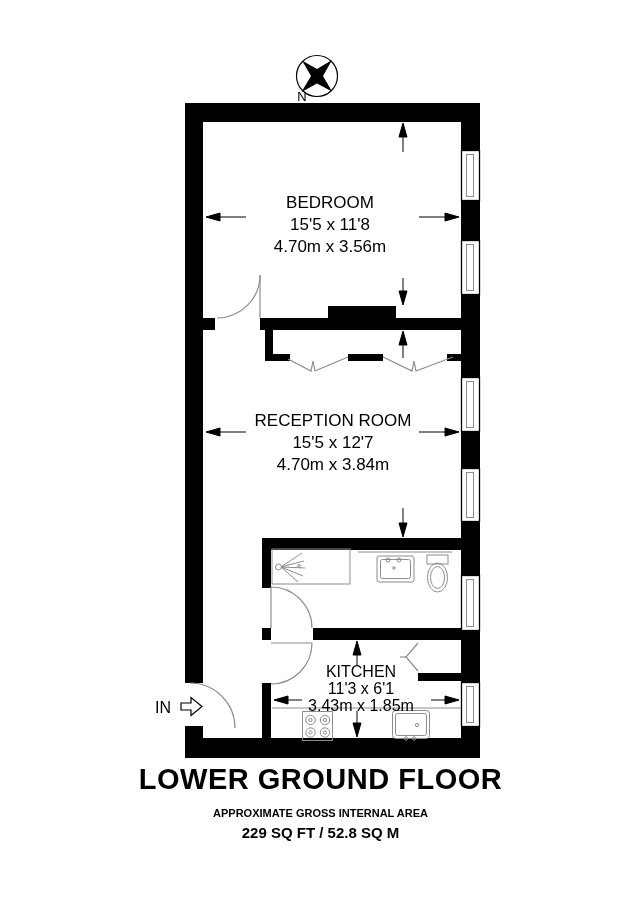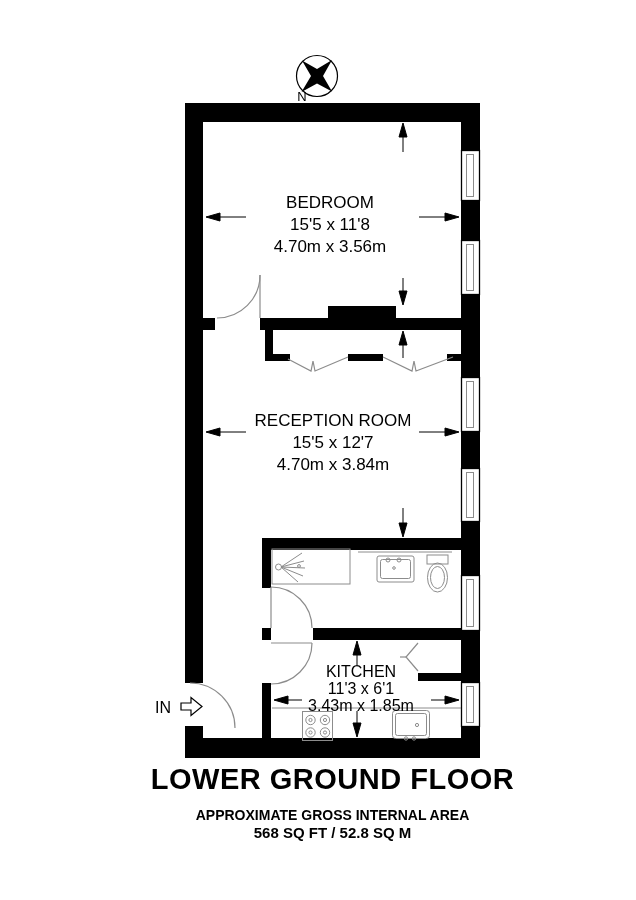--- a/index.html
+++ b/index.html
@@ -2,23 +2,23 @@
 <html><head>
 <meta charset="utf-8">
 <style>
   html,body{margin:0;padding:0;background:#fff;}
   #canvas{position:relative;width:636px;height:900px;background:#fff;overflow:hidden;
           font-family:"Liberation Sans",sans-serif;color:#000;}
   #plan-svg{position:absolute;left:0;top:0;}
   svg text{font-family:"Liberation Sans",sans-serif;fill:#000;}
   .room-label{font-size:17px;}
   .room-label-small{font-size:16px;}
-  .caption{position:absolute;left:30px;width:605px;text-align:center;}
+  .caption{position:absolute;left:18px;width:605px;text-align:center;}
   #floor-title{top:763px;font-size:29px;font-weight:bold;letter-spacing:.5px;}
-  #area-heading{top:807px;font-size:14px;font-weight:bold;}
+  #area-heading{top:807px;font-size:11px;font-weight:bold;}
   #area-value{top:824px;font-size:15px;font-weight:bold;}
   #disclaimer{top:846px;font-size:11px;}
 </style>
 </head>
 <body>
 
 <div id="canvas">
 
 <svg id="plan-svg" width="636" height="900" viewBox="0 0 636 900">
 
@@ -229,15 +229,15 @@
     <g class="room-label-small">
       <text x="361" y="677" font-size="16">KITCHEN</text>
       <text x="361" y="694" font-size="16">11'3 x 6'1</text>
       <text x="361" y="711" font-size="16">3.43m x 1.85m</text>
     </g>
   </g>
 </svg>
 
 <div id="floor-title" class="caption">LOWER GROUND FLOOR</div>
 <div id="area-heading" class="caption">APPROXIMATE GROSS INTERNAL AREA</div>
-<div id="area-value" class="caption">568 SQ FT / 52.8 SQ M</div>
+<div id="area-value" class="caption">229 SQ FT / 52.8 SQ M</div>
 
 </div>
 
 </body></html>

